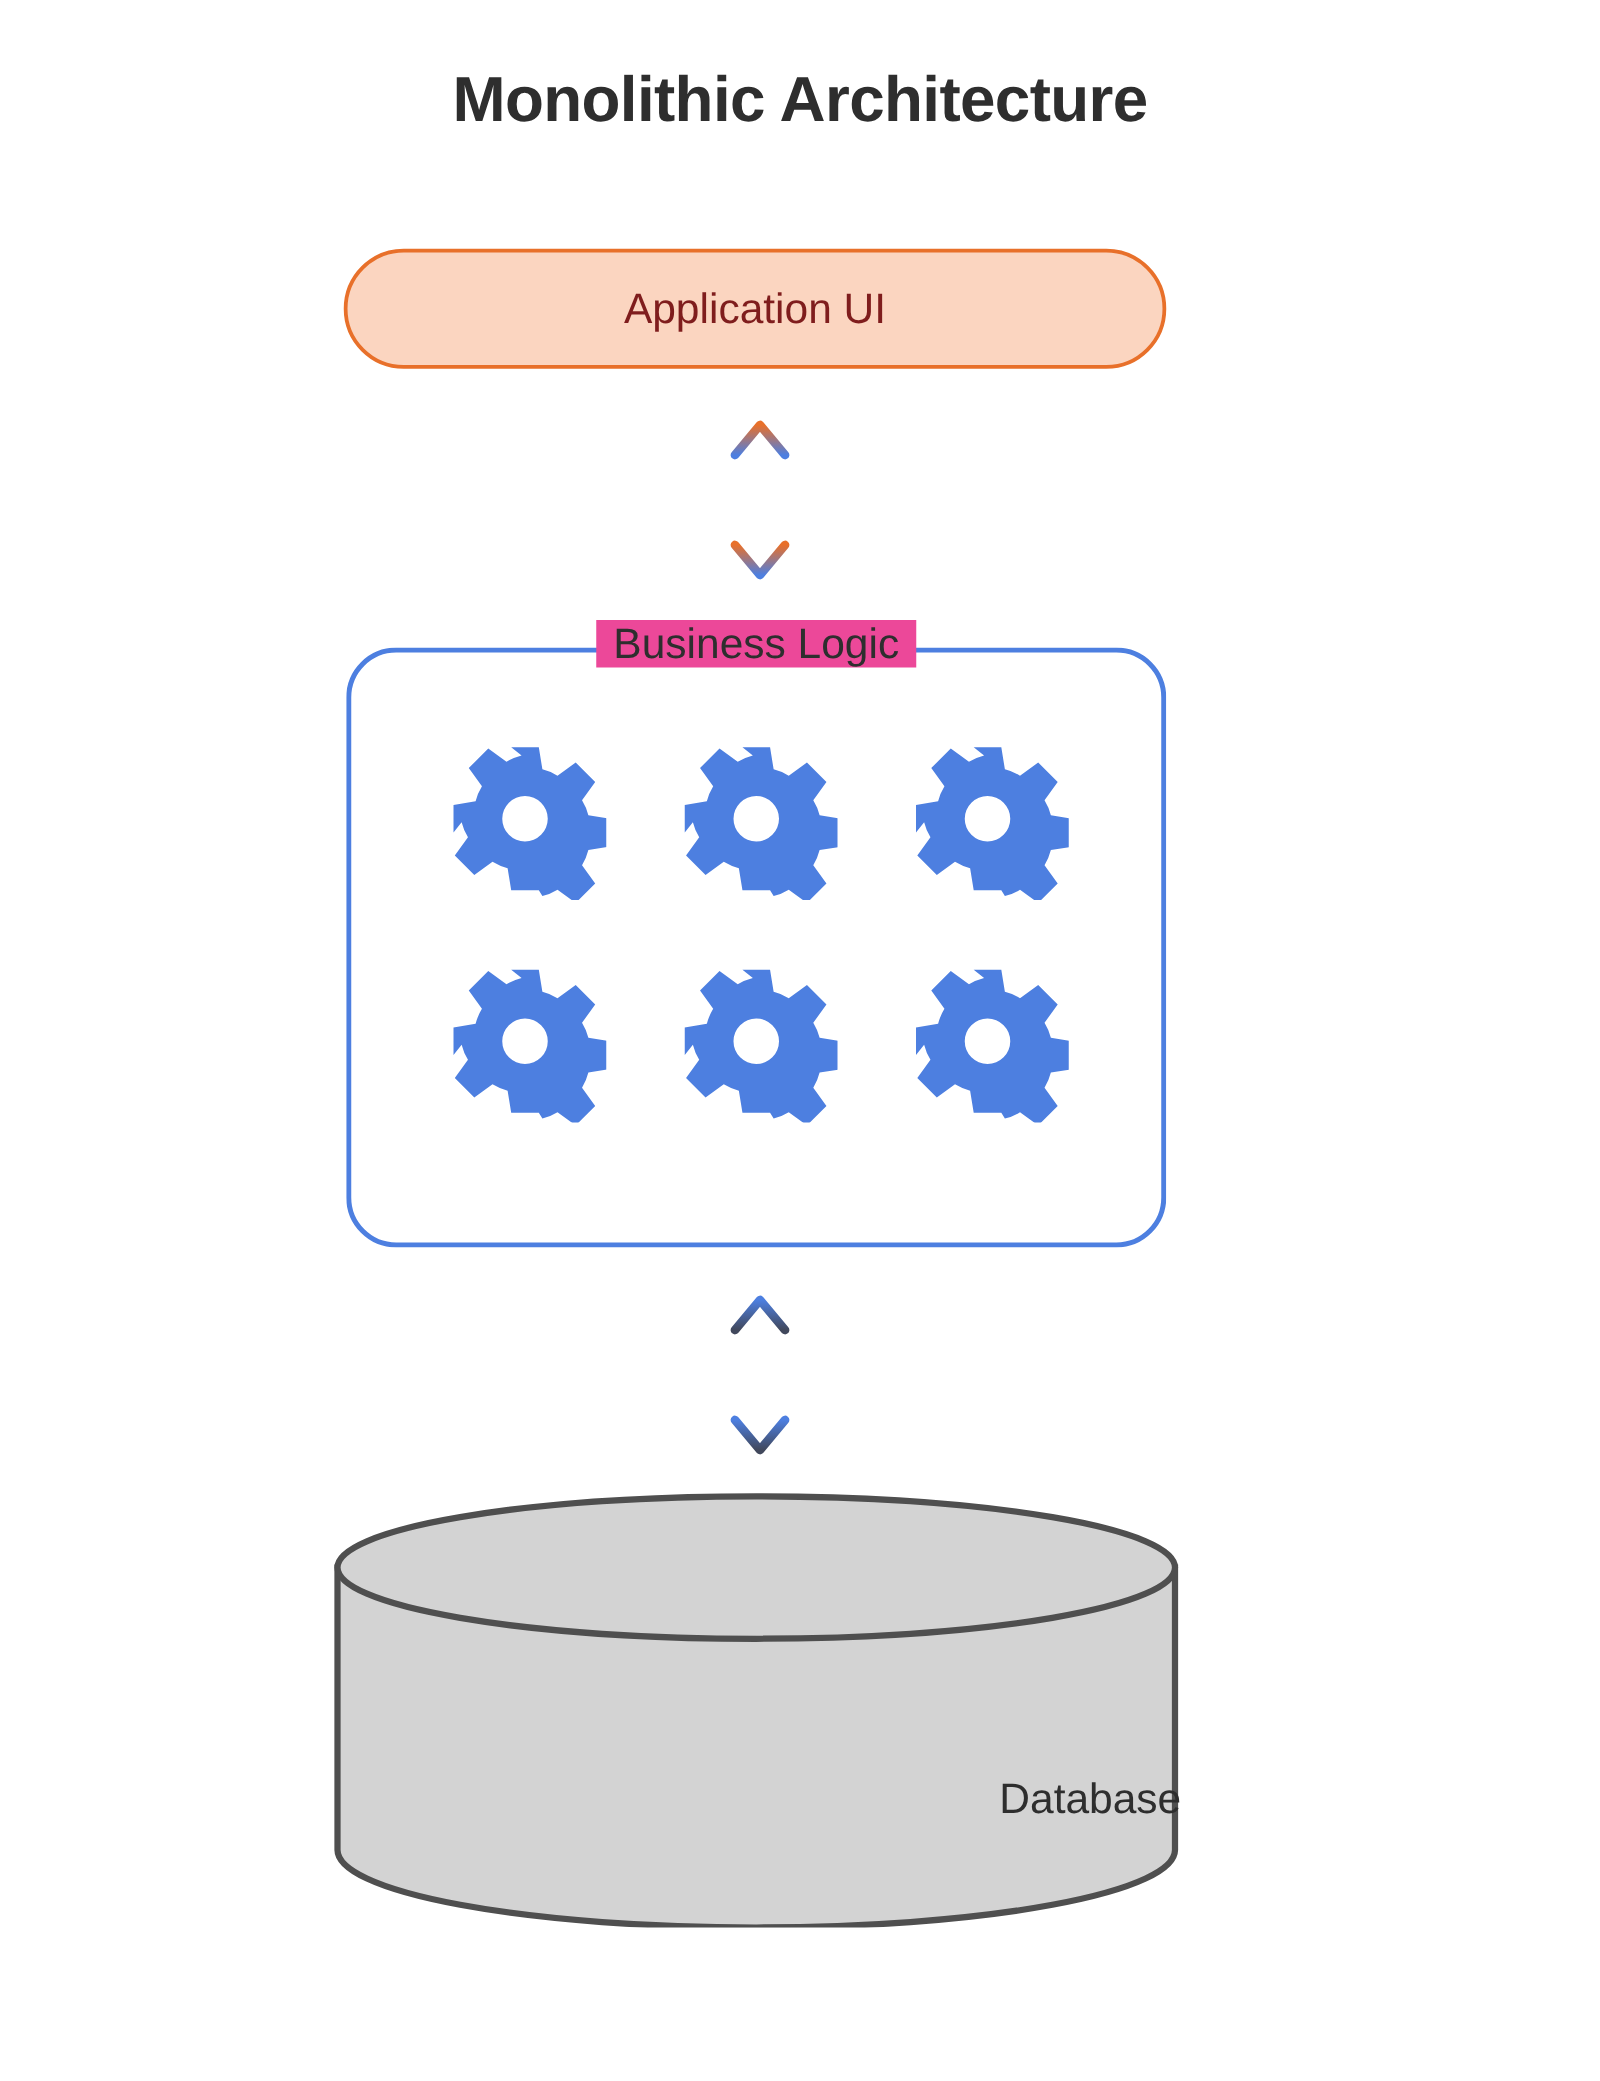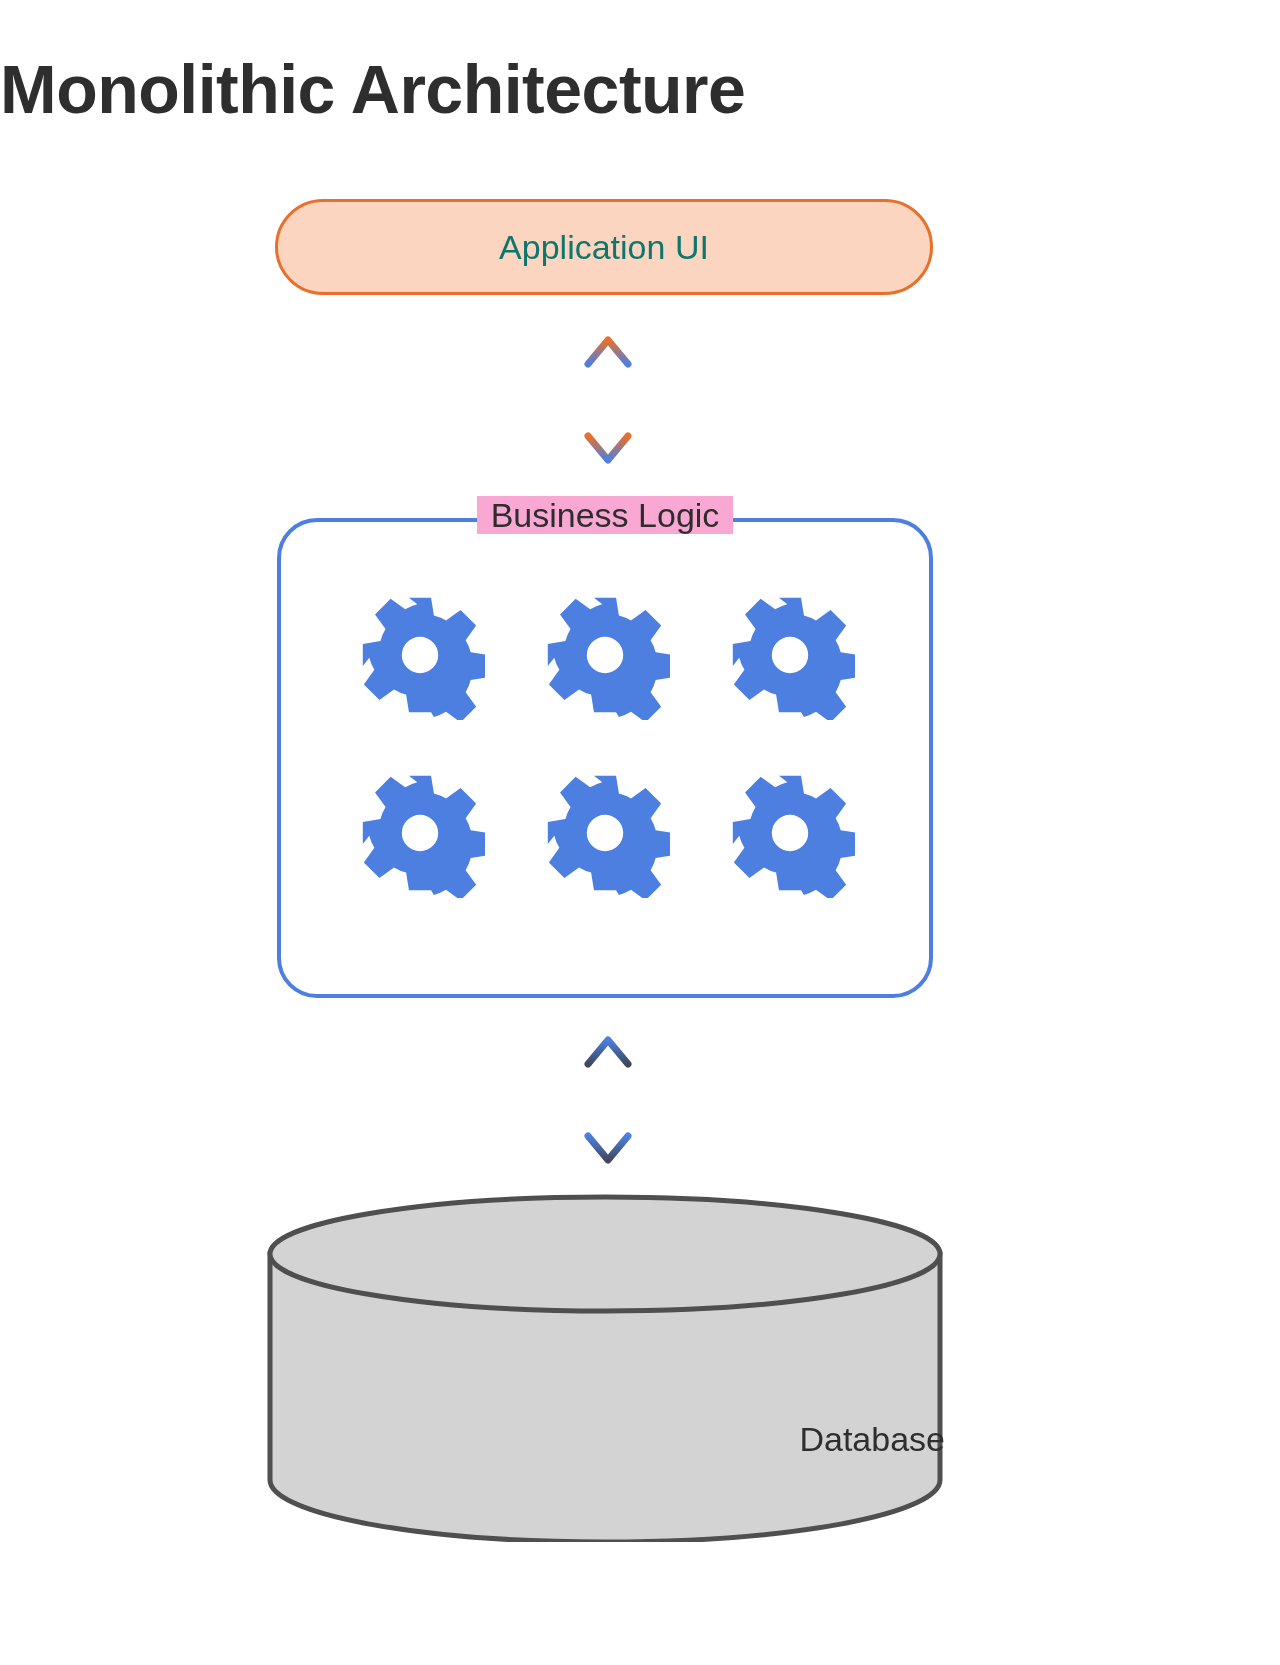--- a/index.html
+++ b/index.html
@@ -21,43 +21,43 @@
     width: 1280px;
     height: 1665px;
   }
 
   
   .title {
     position: absolute;
     top: 50px;
     left: 0;
     width: 1280px;
-    text-align: left;
-    font-size: 68px;
+    text-align: center;
+    font-size: 51px;
     font-weight: bold;
     letter-spacing: -0.5px;
     color: #2e2e2e;
   }
 
   
   .app-ui {
     position: absolute;
     left: 275px;
     top: 199px;
     width: 658px;
     height: 96px;
     box-sizing: border-box;
     background: #fbd5c0;
     border: 3px solid #e8702a;
     border-radius: 48px;
     display: flex;
     align-items: center;
     justify-content: center;
     font-size: 34px;
-    color: #0f766e;
+    color: #7f1d1d;
   }
 
   
   .arrow-top {
     position: absolute;
     left: 566px;
     top: 330px;
     width: 84px;
     height: 140px;
   }
@@ -86,21 +86,21 @@
     position: absolute;
     left: 0;
     top: -22px;
     width: 656px;
     text-align: center;
     font-size: 34px;
     color: #2e2e2e;
     pointer-events: none;
   }
   .biz-label span {
-    background: #f9a8d4;
+    background: #ec4899;
     padding: 0 14px;
   }
 
   .gear-grid {
     position: absolute;
     left: 50px;
     top: 72px;
     width: 556px;
     display: grid;
     grid-template-columns: repeat(3, 1fr);

